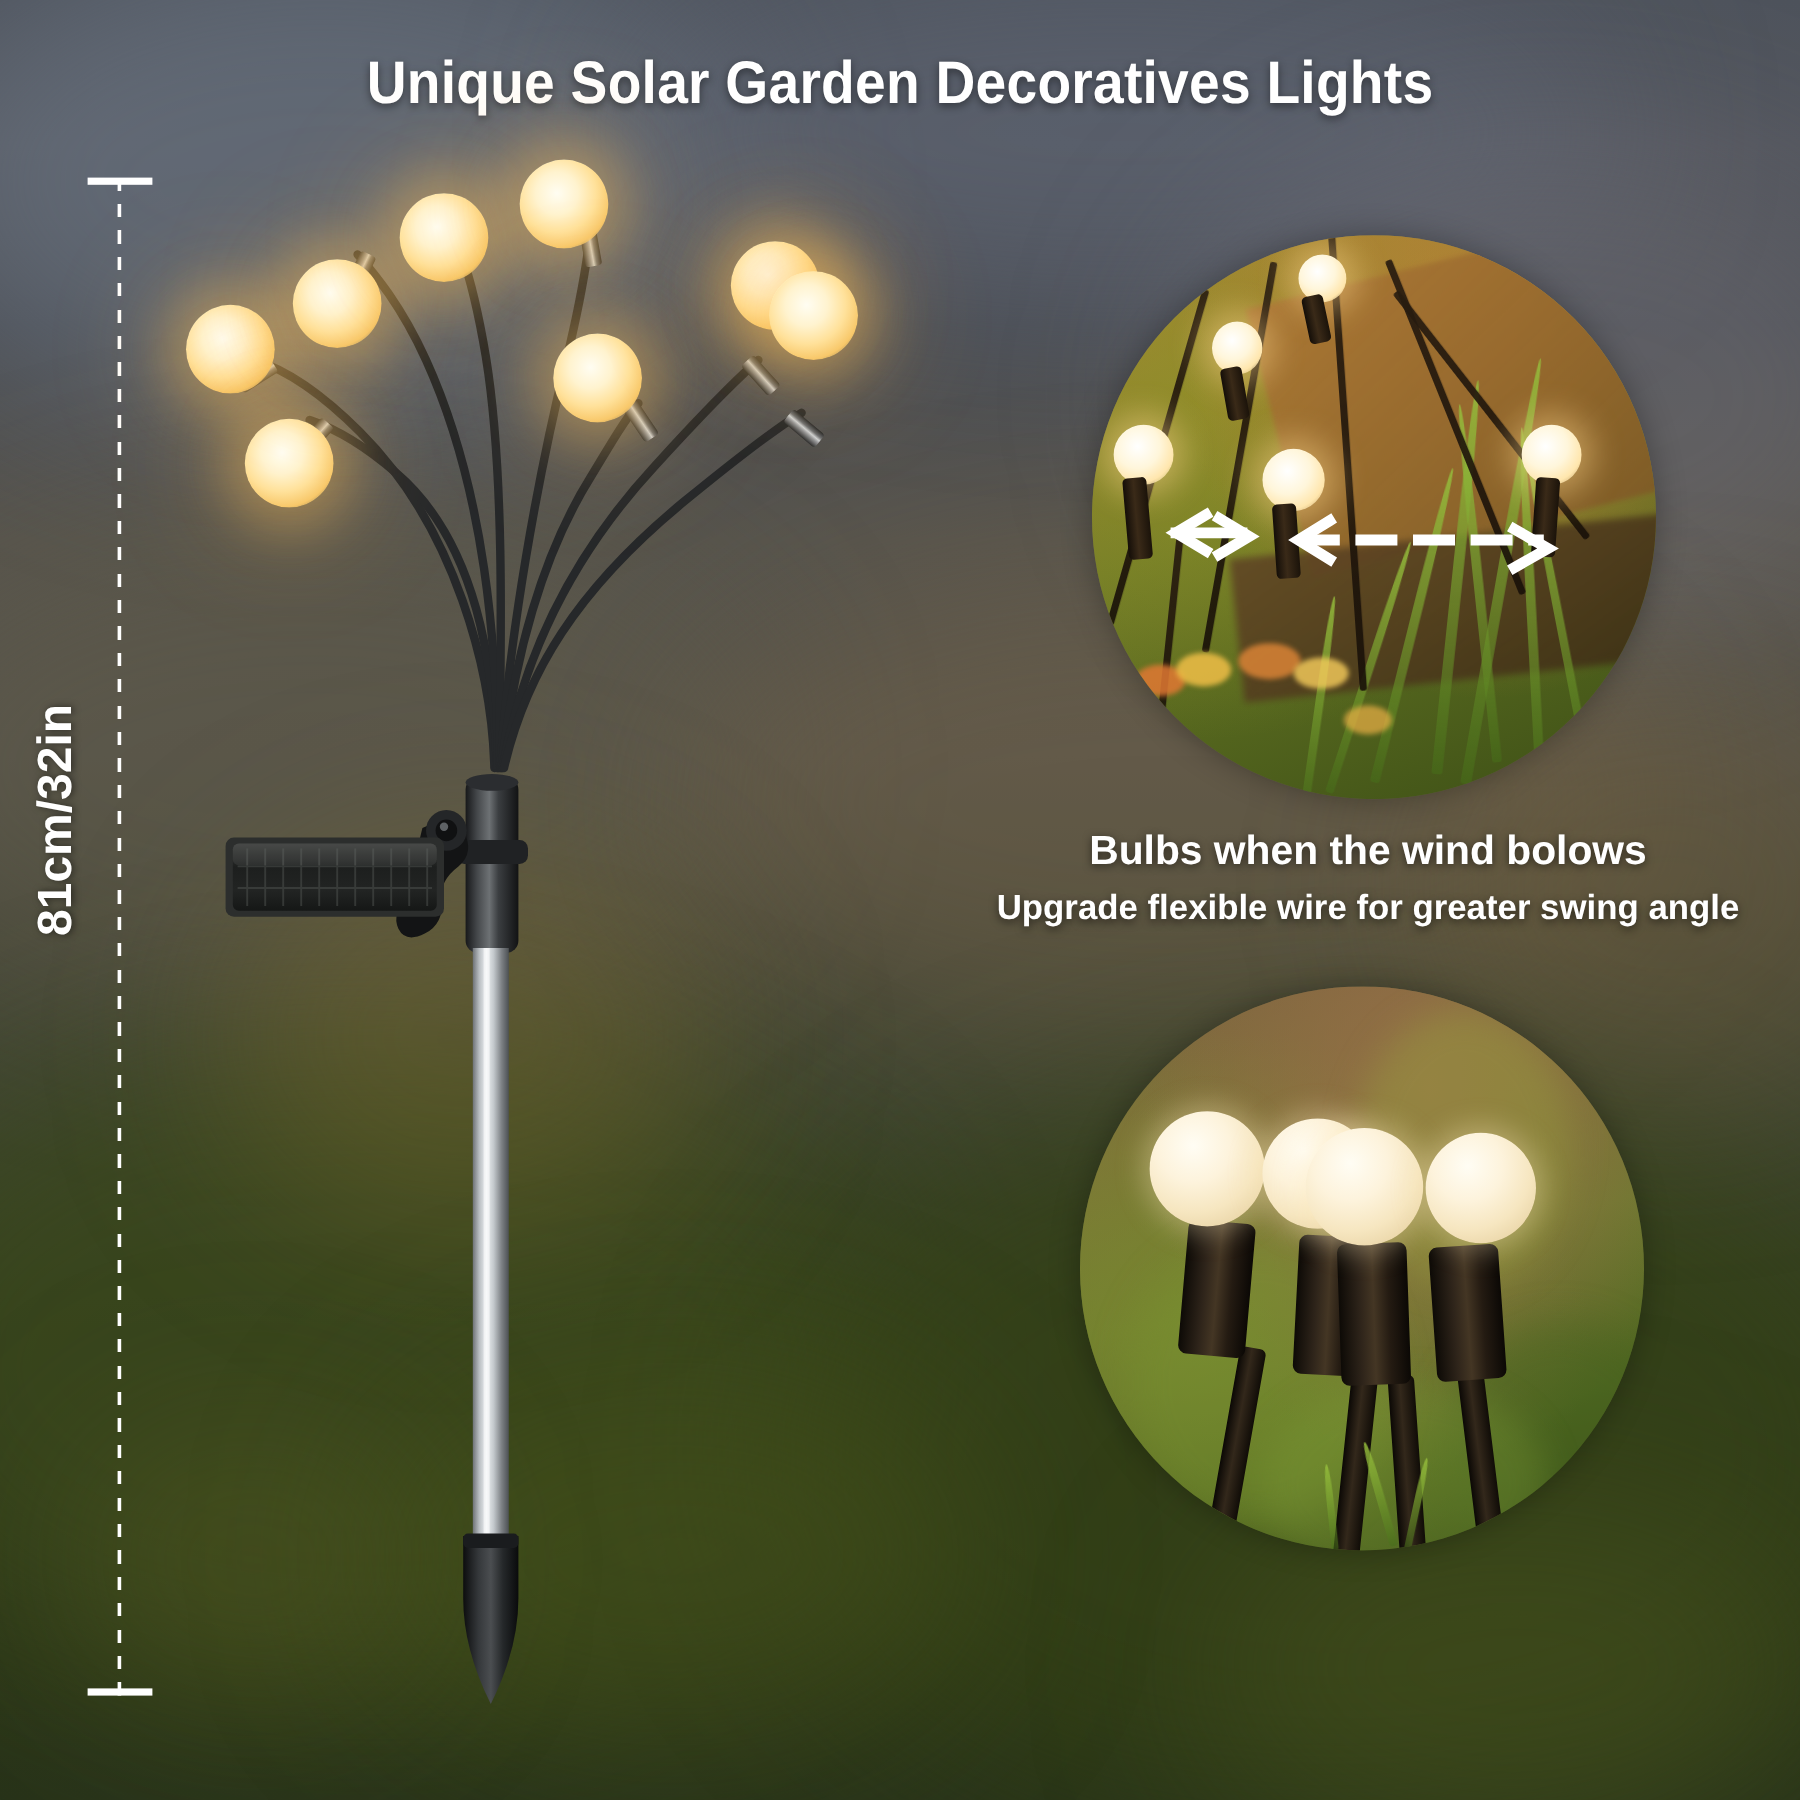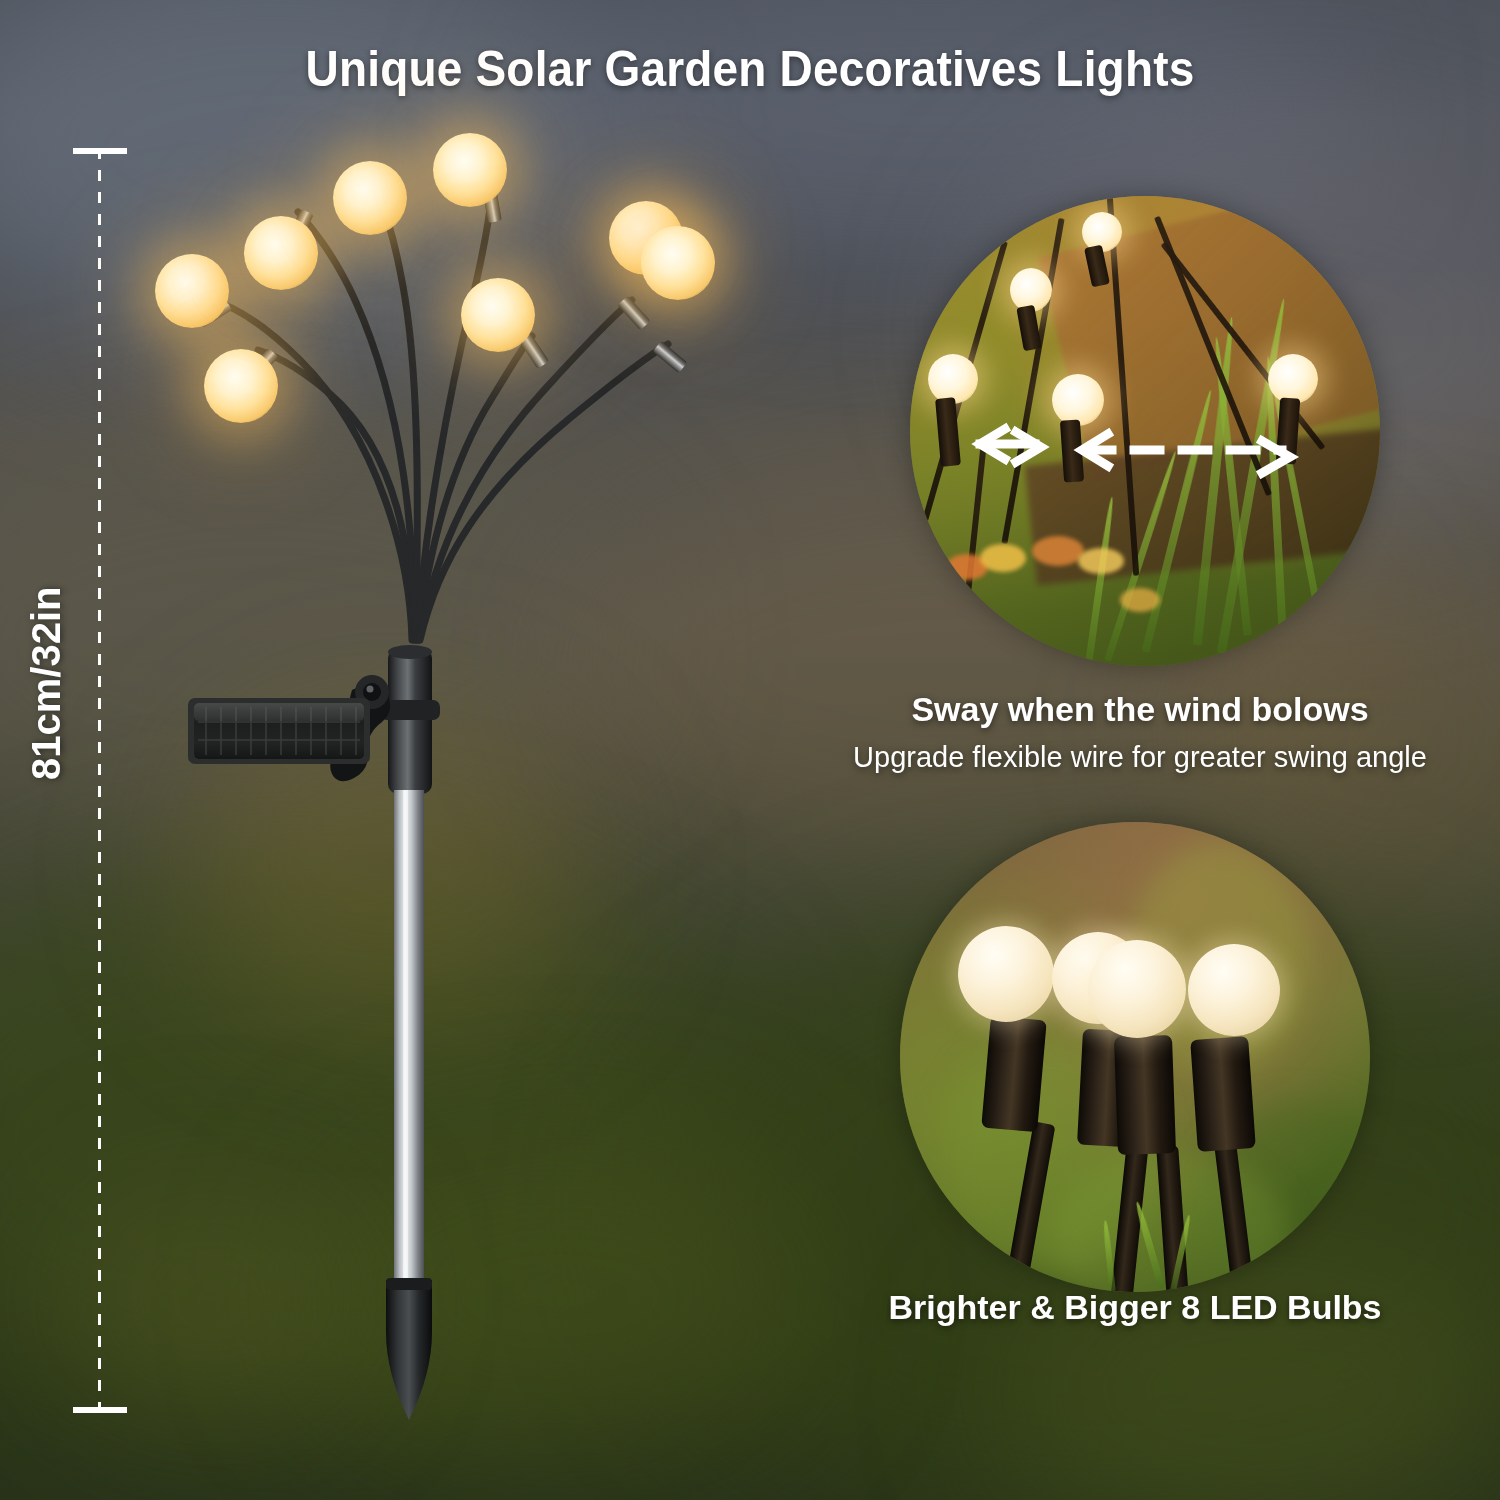--- a/index.html
+++ b/index.html
@@ -116,21 +116,21 @@
   }
   .big-wire{position:absolute;border-radius:5px;
     background:linear-gradient(90deg,#0b0805,#33281b 45%,#100c07);
   }
 
   .arrows{position:absolute;inset:0;}
 
   
   .cap-block{position:absolute;width:660px;text-align:center;color:#ffffff;}
   .cap-title{font-size:34px;font-weight:bold;text-shadow:0 2px 7px rgba(0,0,0,.55);}
-  .cap-sub{font-size:29px;font-weight:normal;line-height:1.30;margin-top:10px;text-shadow:0 2px 7px rgba(0,0,0,.55);text-align:center;}
+  .cap-sub{font-size:29px;font-weight:bold;line-height:1.30;margin-top:10px;text-shadow:0 2px 7px rgba(0,0,0,.55);text-align:center;}
   #cap1{left:810px;top:690px;}
   #cap2{left:805px;top:1288px;}
 </style>
 </head>
 <body>
 
 <div id="stage">
 
   <div class="bg-base">
     <div class="bg-blob b1"></div>
@@ -302,21 +302,21 @@
           <line x1="70" y1="248" x2="125" y2="248"></line>
           <polyline points="106,236 131,251 106,266"></polyline>
 
           <polyline points="198,238 172,254 198,270"></polyline>
           <line x1="176" y1="254" x2="372" y2="254" stroke-dasharray="26 22"></line>
           <polyline points="352,245 380,261 352,277"></polyline>
         </g>
       </svg>
     </div>
     <div class="cap-block" id="cap1">
-      <div class="cap-title">Sway when the wind bolows</div>
+      <div class="cap-title">Bulbs when the wind bolows</div>
       <div class="cap-sub">Upgrade flexible wire for greater swing angle</div>
     </div>
   </div>
 
   <div class="feature">
     <div class="circle c-bot">
       <div class="scene scene-bot">
 
         <div class="petal" style="left:230px;top:20px;width:180px;height:230px;background:rgba(150,160,60,.42);filter:blur(14px);"></div>
         <div class="petal" style="left:40px;top:210px;width:220px;height:240px;background:rgba(120,150,50,.35);filter:blur(16px);"></div>
@@ -338,17 +338,16 @@
         <div class="big-wire" style="left:324px;top:314px;width:22px;height:176px;transform:rotate(-7deg);"></div>
         <div class="big-sock" style="left:294px;top:216px;width:58px;height:112px;transform:rotate(-4deg);"></div>
         <div class="big-bulb" style="left:288px;top:122px;width:92px;height:92px;"></div>
 
         <div class="blade" style="left:246px;top:378px;width:7px;height:90px;transform:rotate(-16deg);"></div>
         <div class="blade" style="left:278px;top:392px;width:6px;height:78px;transform:rotate(12deg);"></div>
         <div class="blade" style="left:206px;top:398px;width:6px;height:72px;transform:rotate(-6deg);"></div>
       </div>
     </div>
     <div class="cap-block" id="cap2">
-      <div class="cap-title">Brighter &amp; Bigger 8 LED Bulbs</div>
     </div>
   </div>
 
 </div>
 
 </body></html>

